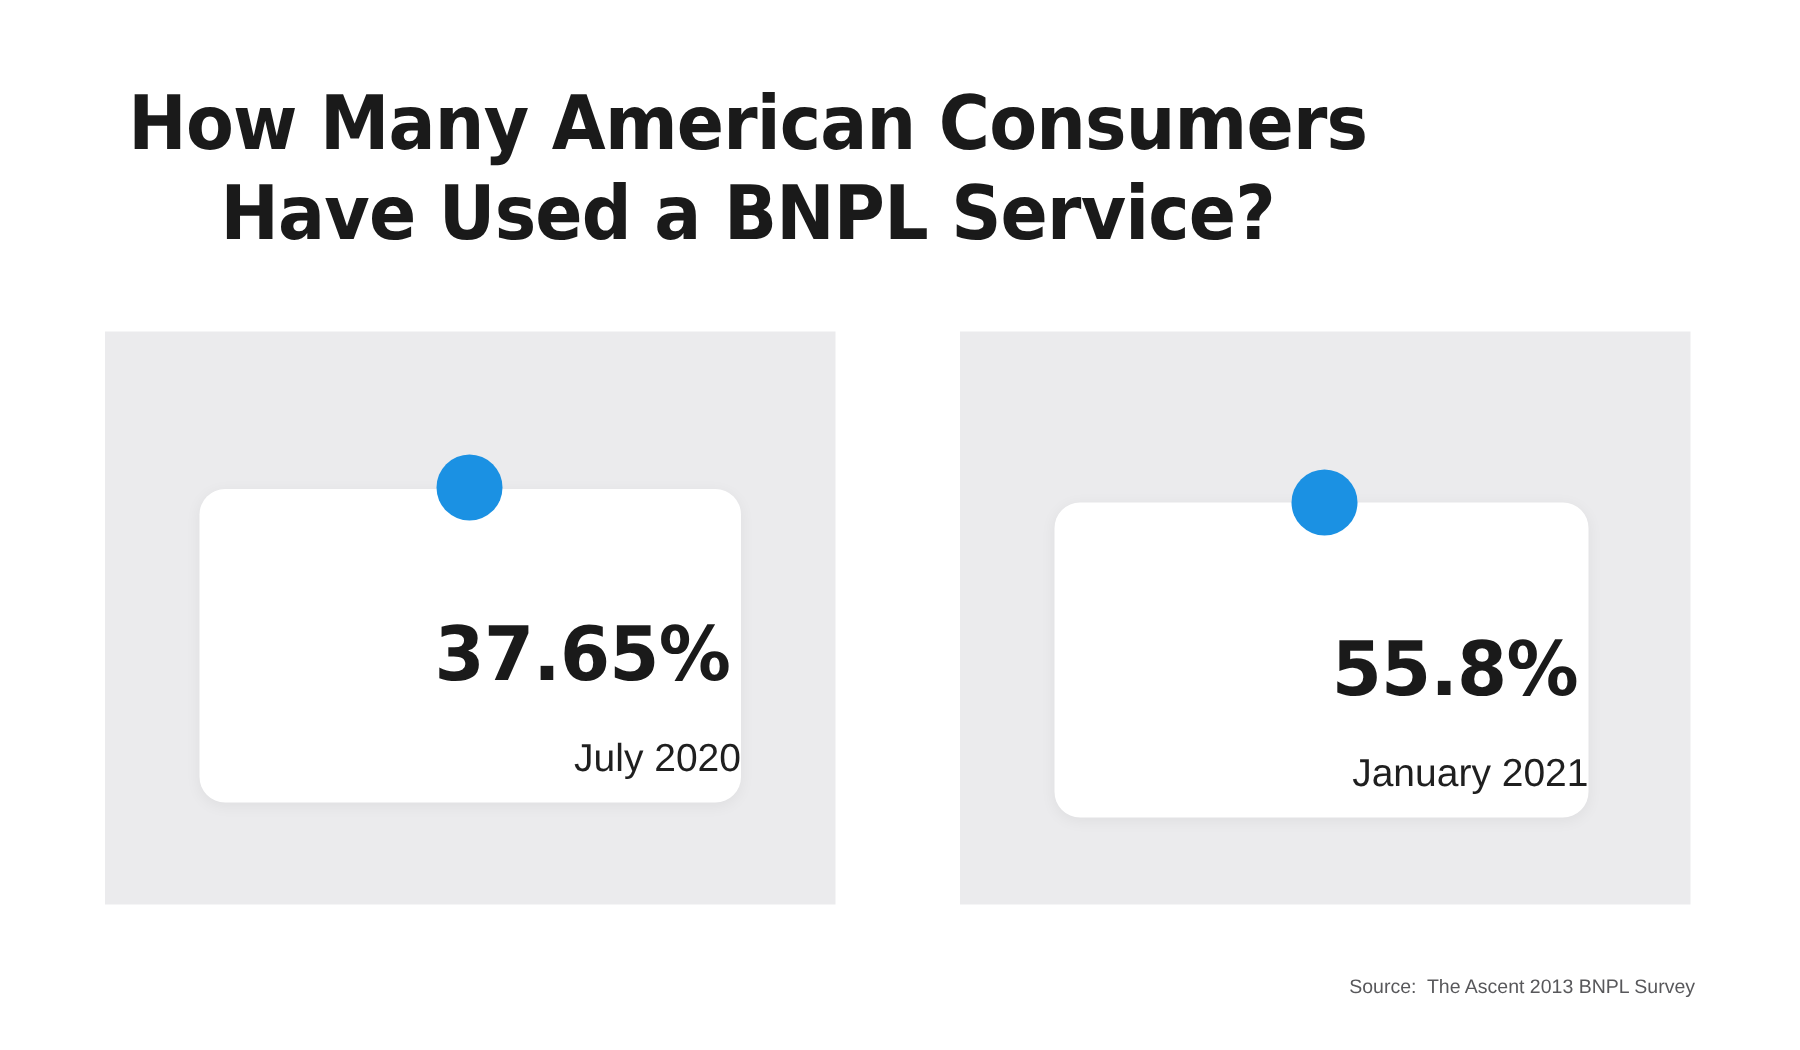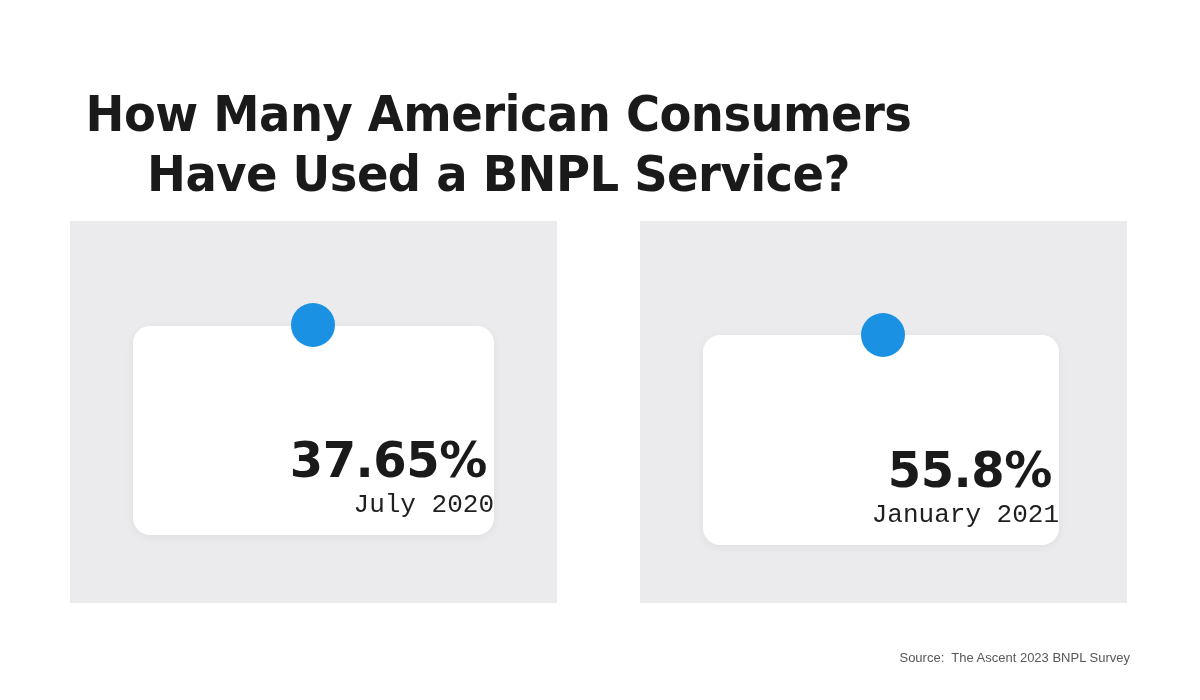--- a/index.html
+++ b/index.html
@@ -19,21 +19,20 @@
     -webkit-font-smoothing: antialiased;
   }
 
   
   .title-block {
     position: absolute;
     left: 0;
     top: 52px;
     width: 997px;
     text-align: center;
-    margin-top: 32px;
   }
 
   .title-line {
     display: block;
     font-family: "DejaVu Sans", "Liberation Sans", sans-serif;
     font-size: 50px;
     font-weight: 700;
     line-height: 60px;
     letter-spacing: -0.6px;
     color: #1a1a1a;
@@ -93,22 +92,22 @@
     font-weight: 700;
     line-height: 58px;
     letter-spacing: -0.5px;
     color: #1a1a1a;
     transform: scaleX(0.96);
     transform-origin: center center;
   }
 
   .stat-label {
     display: block;
-    margin-top: 0;
-    font-family: Liberation Mono, monospace;
+    margin-top: 24px;
+    font-family: Liberation Sans, sans-serif;
     font-size: 26px;
     font-weight: 400;
     line-height: 32px;
     color: #1f1f1f;
   }
 
   
   .dot {
     position: absolute;
     width: 44px;
@@ -158,15 +157,15 @@
 
   <div class="stat-card card-right">
     <div class="card-inner">
       <span class="stat-value">55.8%</span>
       <span class="stat-label">January 2021</span>
     </div>
   </div>
 
   <div class="dot dot-right"></div>
 
-  <div class="source-note">Source:  The Ascent 2023 BNPL Survey</div>
+  <div class="source-note">Source:  The Ascent 2013 BNPL Survey</div>
 
 </div>
 
 </body></html>

